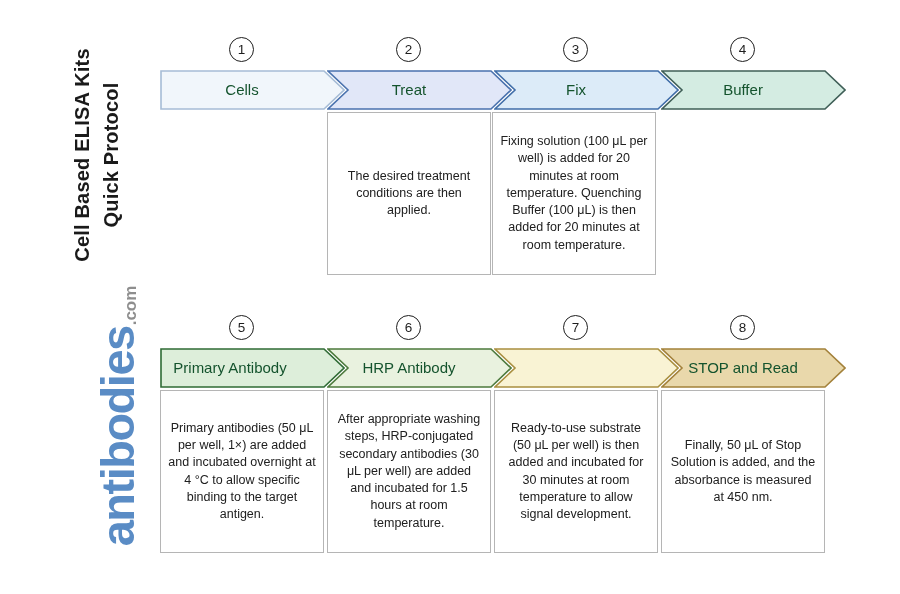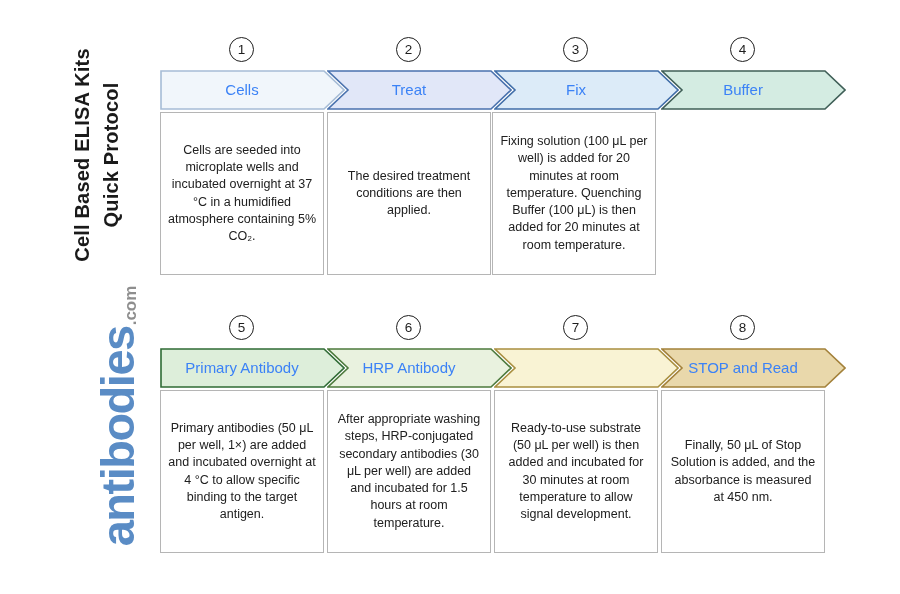--- a/index.html
+++ b/index.html
@@ -41,21 +41,21 @@
   .badge.r1 { top:37px; }
   .badge.r2 { top:315px; }
 
   
   .chev { position:absolute; width:185px; height:40px; }
   .chev.r1 { top:70px; }
   .chev.r2 { top:348px; }
 
   .hlabel {
     position:absolute; width:164px; height:40px; line-height:40px;
-    text-align:center; font-size:15px; color:#3b82f6; pointer-events:none;
+    text-align:center; font-size:15px; color:#14532d; pointer-events:none;
   }
   .hlabel.r1 { top:70px; }
   .hlabel.r2 { top:348px; }
 
   
   .desc {
     position:absolute; width:164px; height:163px; box-sizing:border-box;
     background:#ffffff; border:1px solid #b5b5b5;
     display:flex; align-items:center; justify-content:center;
   }
@@ -79,23 +79,20 @@
   <div class="logo">
     <span class="logo-main" style="color: rgb(90, 140, 197);">antibodies</span>
       <span class="logo-com" style="color: rgb(142, 142, 142);">.com</span>
   </div>
 
   <div class="badge r1" style="left:229px">1</div>
   <svg class="chev r1" style="left:160px" viewBox="0 0 185 40">
     <path d="M1,1 L164,1 L184,20 L164,39 L1,39 Z" stroke-width="1.6" fill="#f1f6fb" stroke="#a6bcd6"></path>
   </svg>
   <div class="hlabel r1" style="left:160px">Cells</div>
-  <div class="desc r1" style="left:160px">
-    <p>Cells are seeded into microplate wells and incubated overnight at 37 °C in a humidified atmosphere containing 5% CO₂.</p>
-  </div>
 
   <div class="badge r1" style="left:396px">2</div>
   <svg class="chev r1" style="left:327px" viewBox="0 0 185 40">
     <path d="M1,1 L164,1 L184,20 L164,39 L1,39 L21,20 Z" stroke-width="1.6" fill="#e1e7f8" stroke="#4a72ae"></path>
   </svg>
   <div class="hlabel r1" style="left:327px">Treat</div>
   <div class="desc r1" style="left:327px">
     <p>The desired treatment conditions are then applied.</p>
   </div>
 
@@ -111,21 +108,21 @@
   <div class="badge r1" style="left:730px">4</div>
   <svg class="chev r1" style="left:661px" viewBox="0 0 185 40">
     <path d="M1,1 L164,1 L184,20 L164,39 L1,39 L21,20 Z" stroke-width="1.6" fill="#d4ece2" stroke="#3f5f57"></path>
   </svg>
   <div class="hlabel r1" style="left:661px">Buffer</div>
 
   <div class="badge r2" style="left:229px">5</div>
   <svg class="chev r2" style="left:160px" viewBox="0 0 185 40">
     <path d="M1,1 L164,1 L184,20 L164,39 L1,39 Z" stroke-width="1.6" fill="#ddeeda" stroke="#2f6b35"></path>
   </svg>
-  <div class="hlabel r2" style="left:160px">Primary Antibody</div>
+  <div class="hlabel r2" style="left:148px">Primary Antibody</div>
   <div class="desc r2" style="left:160px">
     <p>Primary antibodies (50 μL per well, 1×) are added and incubated overnight at 4 °C to allow specific binding to the target antigen.</p>
   </div>
 
   <div class="badge r2" style="left:396px">6</div>
   <svg class="chev r2" style="left:327px" viewBox="0 0 185 40">
     <path d="M1,1 L164,1 L184,20 L164,39 L1,39 L21,20 Z" stroke-width="1.6" fill="#e9f2df" stroke="#4c7a3c"></path>
   </svg>
   <div class="hlabel r2" style="left:327px">HRP Antibody</div>
   <div class="desc r2" style="left:327px">

